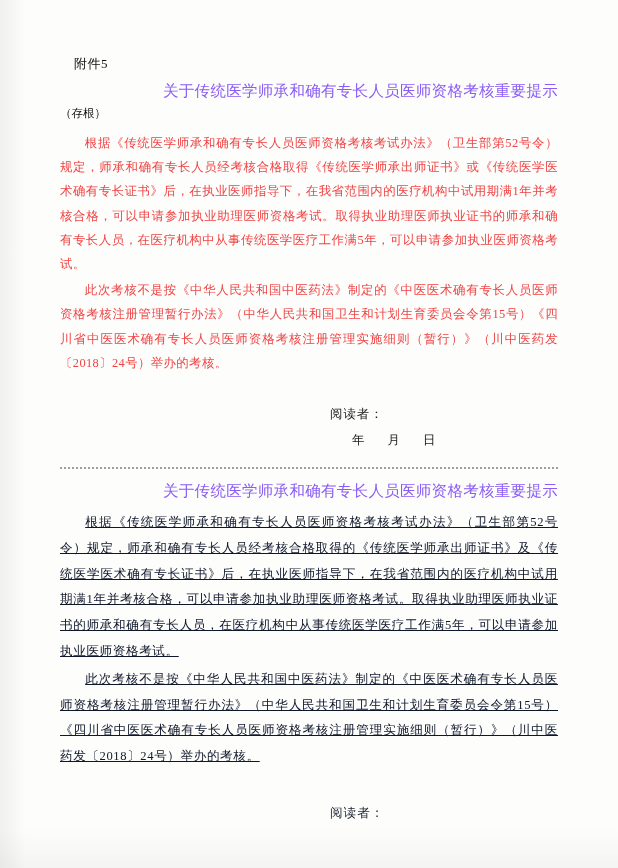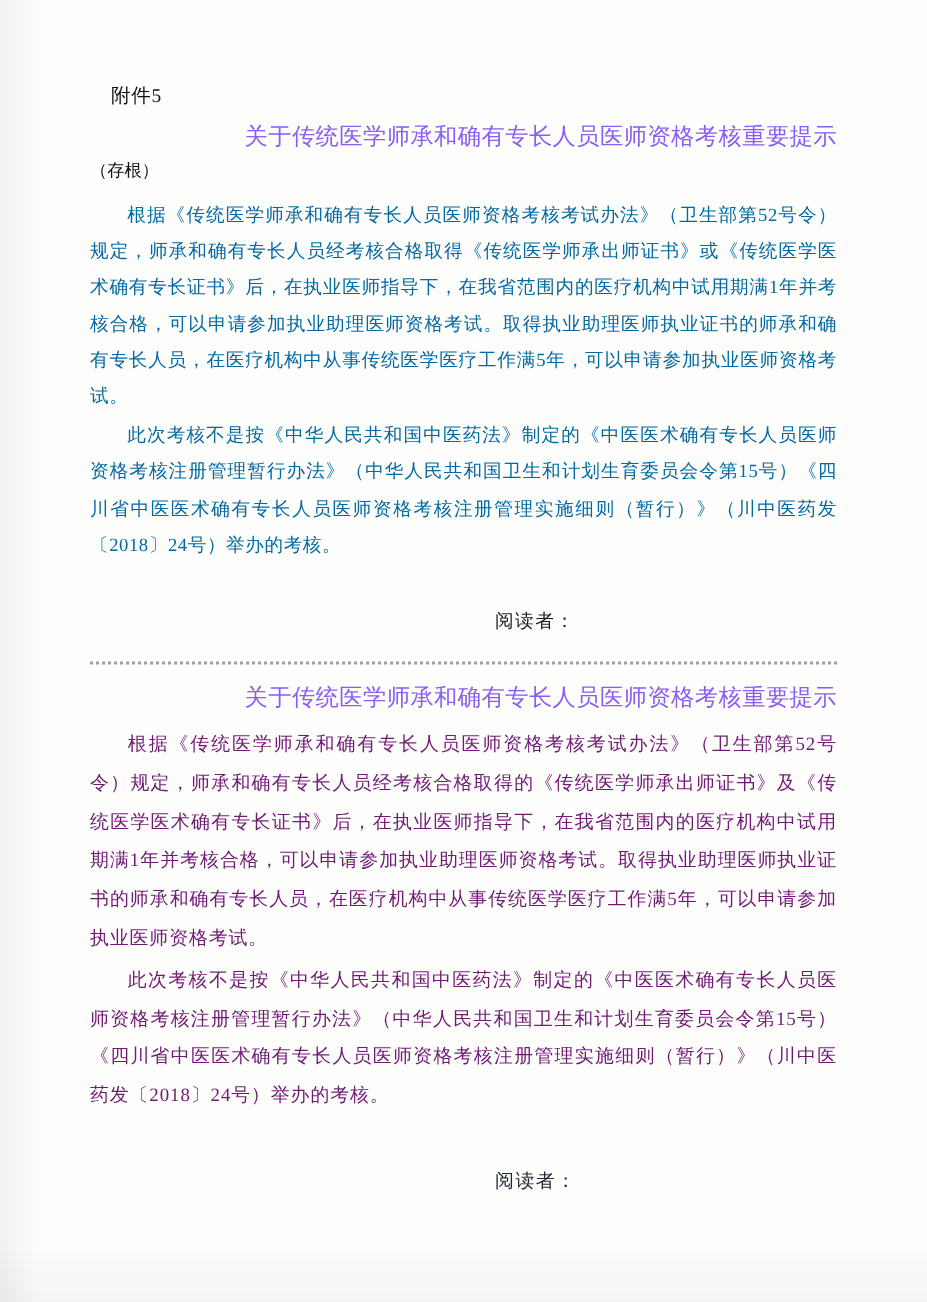--- a/index.html
+++ b/index.html
@@ -49,21 +49,21 @@
     color: #111;
     margin: 0 0 10px 0;
   }
   p.body-para {
     font-size: 12.4px;
     line-height: 1.95;
     text-align: justify;
     text-justify: inter-ideograph;
     margin: 0 0 2px 0;
     text-indent: 2em;
-    color: #0369a1;
+    color: #ef4444;
   }
   .section-top p.body-para {
     letter-spacing: 0.4px;
   }
 
   
   .sign-block {
     margin-top: 26px;
     padding-left: 270px;
     font-size: 12.4px;
@@ -90,21 +90,22 @@
   }
 
   
   .section-bottom .doc-title {
     margin-bottom: 8px;
   }
   .section-bottom p.body-para {
     font-size: 12.6px;
     line-height: 2.05;
     letter-spacing: 0.6px;
-    color: #701a75;
+    color: #0f172a;
+    text-decoration: underline;
   }
 
   .sign-block-2 {
     margin-top: 30px;
     padding-left: 270px;
     font-size: 12.6px;
     line-height: 2.1;
     color: #1b2430;
   }
 
@@ -138,20 +139,25 @@
 
       <h1 class="doc-title">关于传统医学师承和确有专长人员医师资格考核重要提示</h1>
 
       <div class="doc-subtitle">（存根）</div>
 
       <p class="body-para">根据《传统医学师承和确有专长人员医师资格考核考试办法》（卫生部第52号令）规定，师承和确有专长人员经考核合格取得《传统医学师承出师证书》或《传统医学医术确有专长证书》后，在执业医师指导下，在我省范围内的医疗机构中试用期满1年并考核合格，可以申请参加执业助理医师资格考试。取得执业助理医师执业证书的师承和确有专长人员，在医疗机构中从事传统医学医疗工作满5年，可以申请参加执业医师资格考试。</p>
       <p class="body-para">此次考核不是按《中华人民共和国中医药法》制定的《中医医术确有专长人员医师资格考核注册管理暂行办法》（中华人民共和国卫生和计划生育委员会令第15号）《四川省中医医术确有专长人员医师资格考核注册管理实施细则（暂行）》（川中医药发〔2018〕24号）举办的考核。</p>
 
       <div class="sign-block">
         <div class="sign-line">阅读者：</div>
+        <div class="date-line">
+          <span>年</span>
+          <span>月</span>
+          <span>日</span>
+        </div>
       </div>
     </div>
 
     <hr class="cut-line">
 
     <div class="section-bottom">
       <h1 class="doc-title">关于传统医学师承和确有专长人员医师资格考核重要提示</h1>
 
       <p class="body-para">根据《传统医学师承和确有专长人员医师资格考核考试办法》（卫生部第52号令）规定，师承和确有专长人员经考核合格取得的《传统医学师承出师证书》及《传统医学医术确有专长证书》后，在执业医师指导下，在我省范围内的医疗机构中试用期满1年并考核合格，可以申请参加执业助理医师资格考试。取得执业助理医师执业证书的师承和确有专长人员，在医疗机构中从事传统医学医疗工作满5年，可以申请参加执业医师资格考试。</p>
       <p class="body-para">此次考核不是按《中华人民共和国中医药法》制定的《中医医术确有专长人员医师资格考核注册管理暂行办法》（中华人民共和国卫生和计划生育委员会令第15号）《四川省中医医术确有专长人员医师资格考核注册管理实施细则（暂行）》（川中医药发〔2018〕24号）举办的考核。</p>

